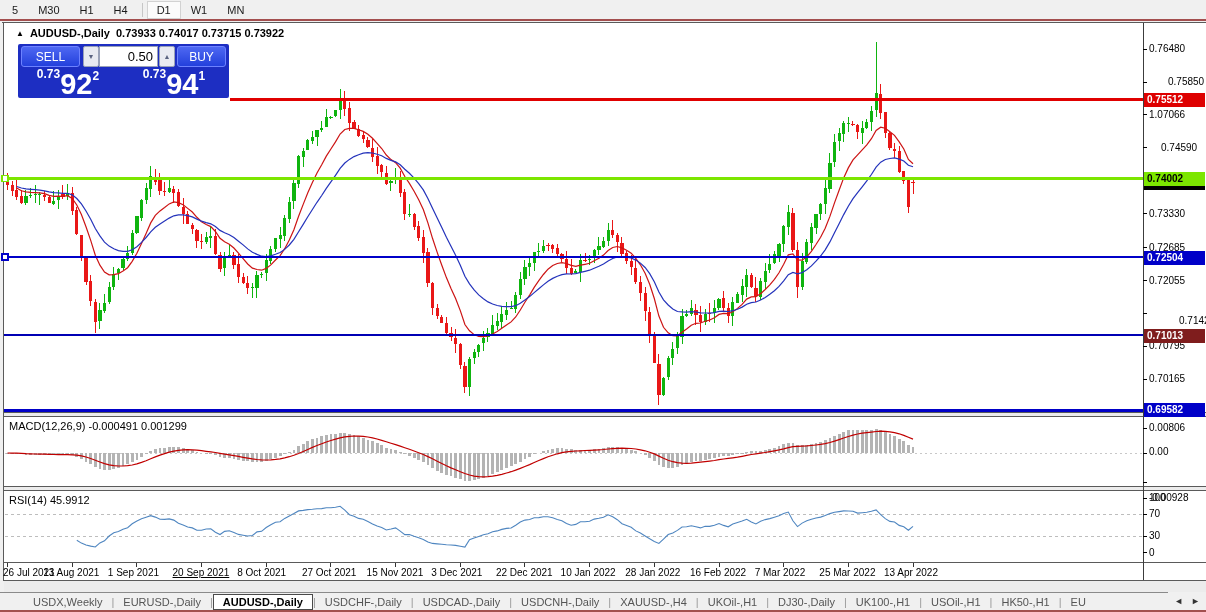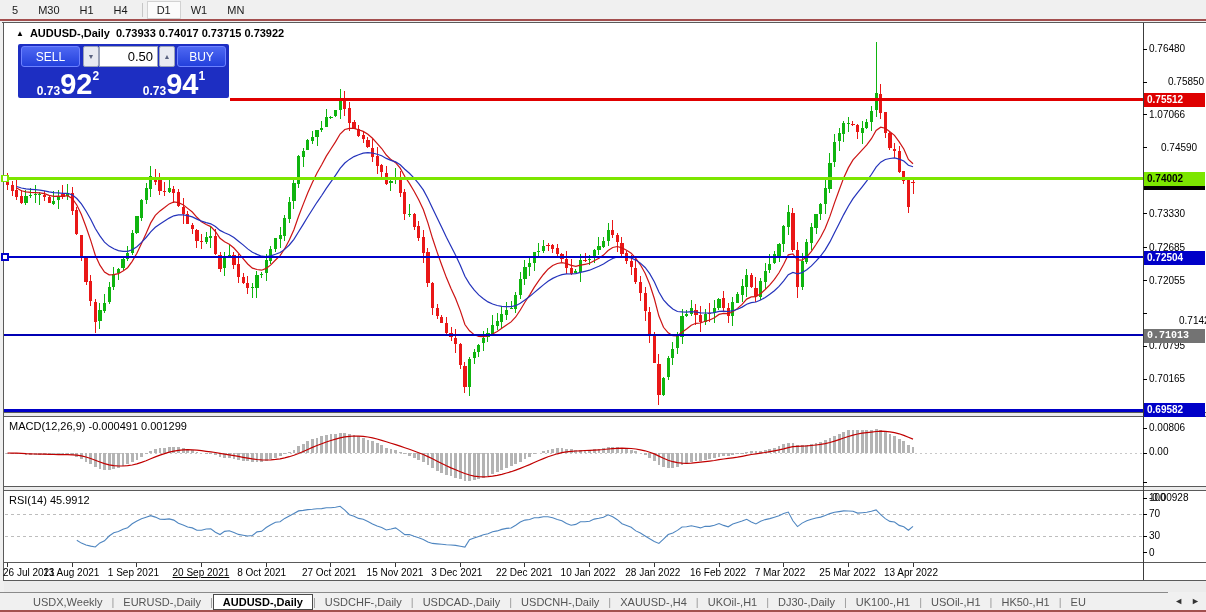--- a/index.html
+++ b/index.html
@@ -35,21 +35,21 @@
                background:linear-gradient(#2133cе,#1b2bb6);background-color:#1d2ec2;border-radius:2px;}
   .tp-btn{position:absolute;top:2px;height:21px;background:linear-gradient(#4e68f2,#2340dc);
           border:1px solid #6d82ff;border-radius:3px;color:#fff;font-size:12px;text-align:center;
           line-height:21px;box-sizing:border-box;}
   .tp-spin{position:absolute;top:2px;width:16px;height:21px;background:#e8eaf1;border:1px solid #9aa2b8;
            box-sizing:border-box;text-align:center;line-height:19px;font-size:7px;color:#5a6380;border-radius:2px;}
   #tp-lot{position:absolute;top:2px;left:81px;width:59px;height:21px;background:#fff;border:1px solid #9aa2b8;
           box-sizing:border-box;font-size:13px;color:#000;text-align:right;line-height:19px;padding-right:4px;}
   .tp-price{position:absolute;top:24px;height:30px;color:#fff;display:flex;align-items:flex-end;
             justify-content:center;font-weight:700;}
-  .tp-price .small{font-size:12px;margin-bottom:0;}
+  .tp-price .small{font-size:12px;margin-bottom:17px;}
   .tp-price .big{font-size:29px;line-height:28px;letter-spacing:0;}
   .tp-price .sup{font-size:12px;align-self:flex-start;margin-top:1px;}
   
   #tabbar{position:absolute;left:0;top:592px;width:1206px;height:18px;background:#f0f0f0;
           border-top:1px solid #8a8a8a;display:flex;align-items:center;padding-left:24px;
           box-sizing:border-box;z-index:6;overflow:hidden;font-size:11px;color:#555;}
   .tab{padding:1px 9px;white-space:nowrap;}
   .tab.active{background:#fff;border:1px solid #4a4a4a;color:#000;font-weight:700;padding:1px 9px;}
   .tab-sep{color:#999;}
   #tab-scroll{position:absolute;right:0;top:592px;height:18px;z-index:7;background:#f0f0f0;
@@ -763,21 +763,21 @@
     <div class="axis-label" style="top: 207.839px;">0.73330</div>
     <div class="axis-label" style="top: 241.592px;">0.72685</div>
     <div class="axis-label" style="top: 274.56px;">0.72055</div>
     <div class="axis-label" style="top: 315px; padding-left: 30px;">0.71425</div>
     <div class="axis-label" style="top: 340.496px;">0.70795</div>
     <div class="axis-label" style="top: 373.464px;">0.70165</div>
     <div class="price-badge" style="top: 93.1554px; background: rgb(222, 0, 0); color: rgb(255, 255, 255);">0.75512</div>
     <div class="price-badge" style="top: 176.36px; background: rgb(0, 0, 0); color: rgb(153, 153, 153);">0.73922</div>
     <div class="price-badge" style="top: 172.174px; background: rgb(124, 230, 0); color: rgb(0, 0, 0);">0.74002</div>
     <div class="price-badge" style="top: 250.564px; background: rgb(0, 0, 200); color: rgb(255, 255, 255);">0.72504</div>
-    <div class="price-badge" style="top: 328.588px; background: #737373; color: rgb(255, 255, 255); font-family: Liberation Mono, monospace;">0.71013</div>
+    <div class="price-badge" style="top: 328.588px; background: #7f1d1d; color: rgb(255, 255, 255);">0.71013</div>
     <div class="price-badge" style="top: 403.472px; background: rgb(0, 0, 200); color: rgb(255, 255, 255);">0.69582</div>
     <div class="axis-label" style="top: 422px;">0.00806</div>
     <div class="axis-label" style="top: 446px;">0.00</div>
     <div class="axis-label" style="top: 492px;">-0.00928</div>
     <div class="axis-label" style="top: 492px;">100</div>
     <div class="axis-label" style="top: 508.35px;">70</div>
     <div class="axis-label" style="top: 530.15px;">30</div>
     <div class="axis-label" style="top: 546.5px;">0</div>
   </div>
 <div id="date-labels">

